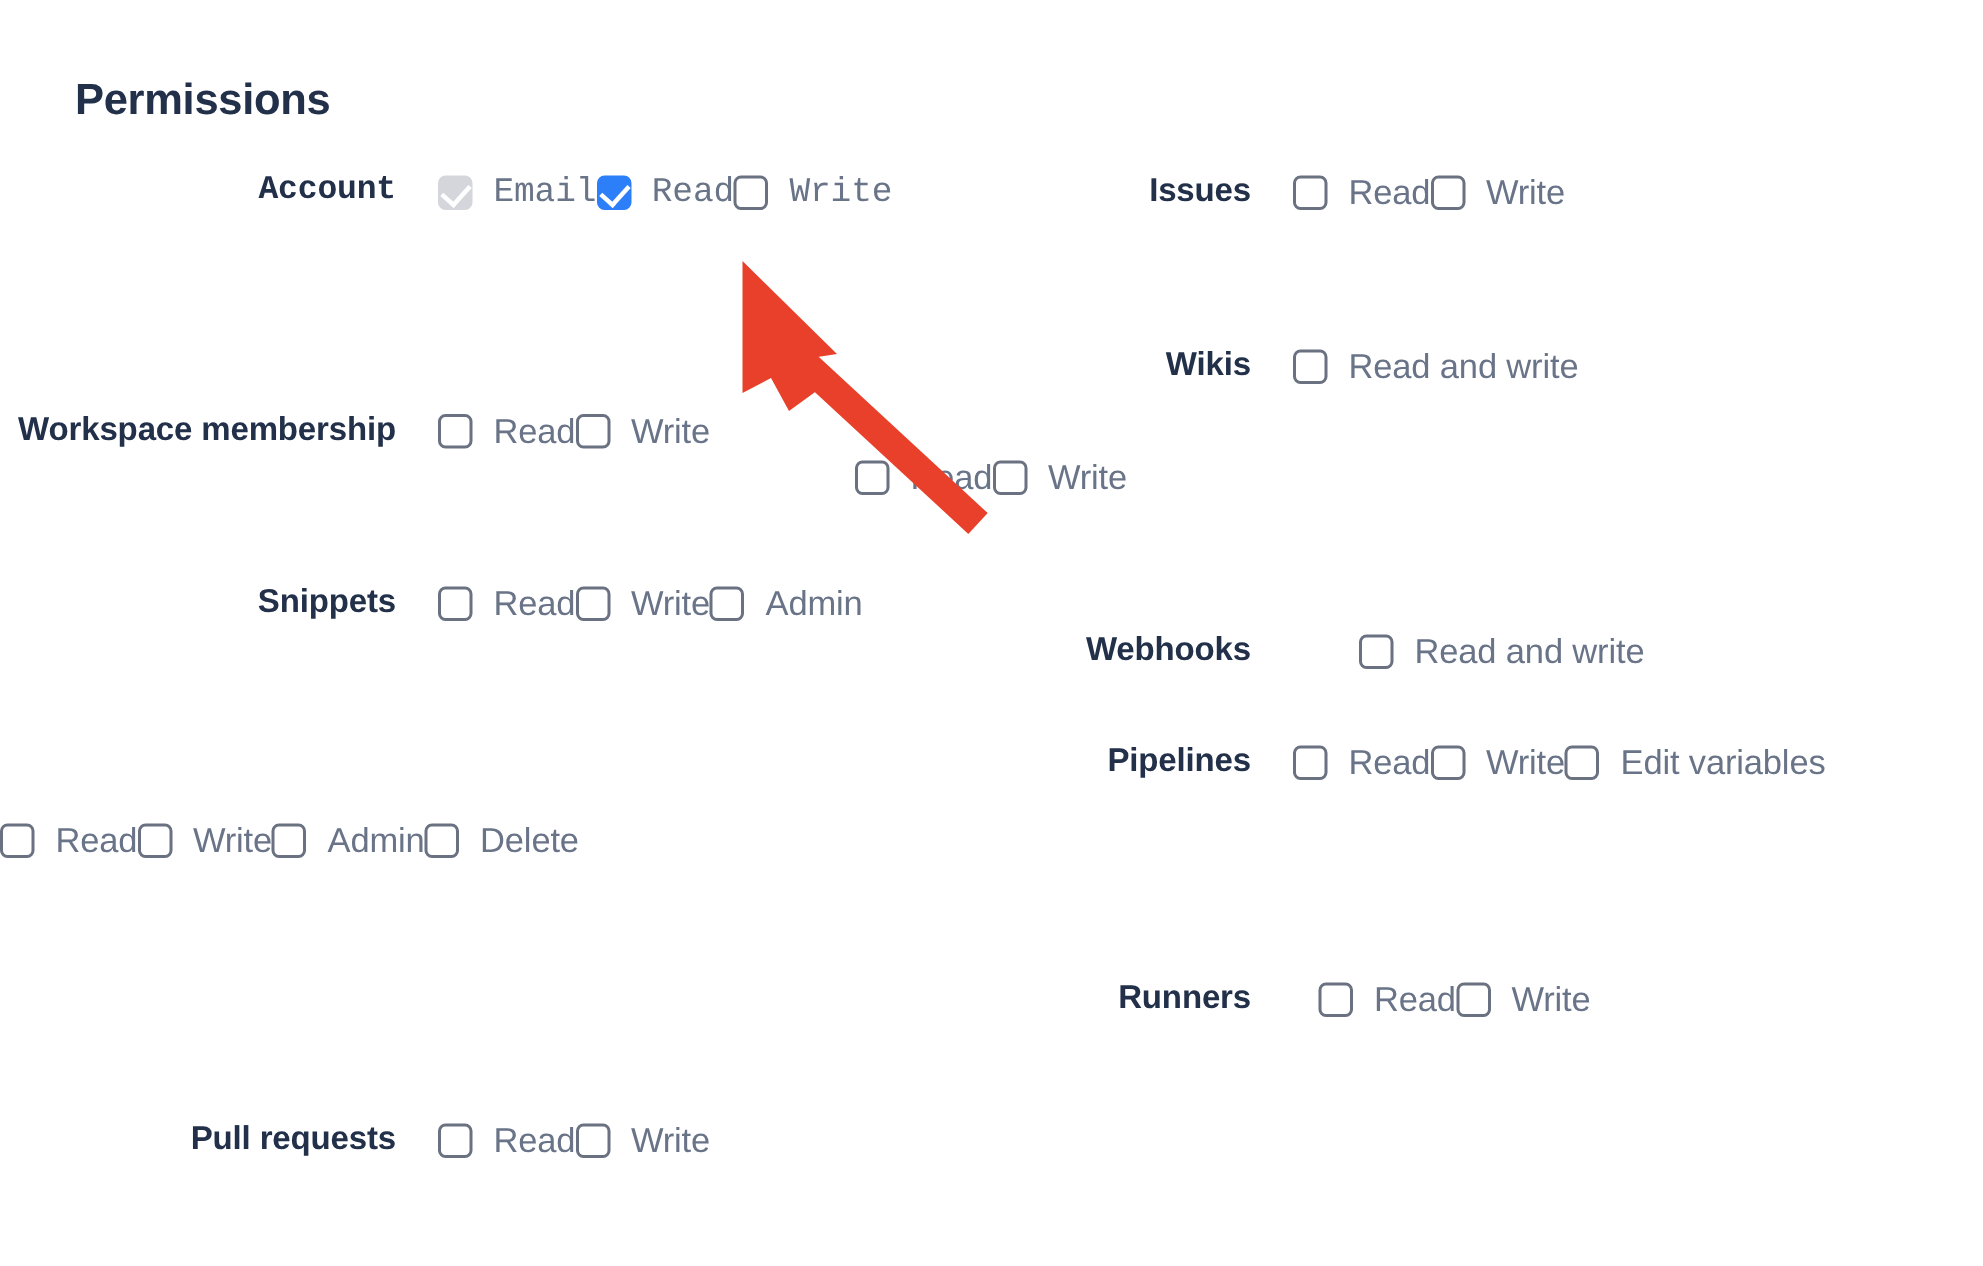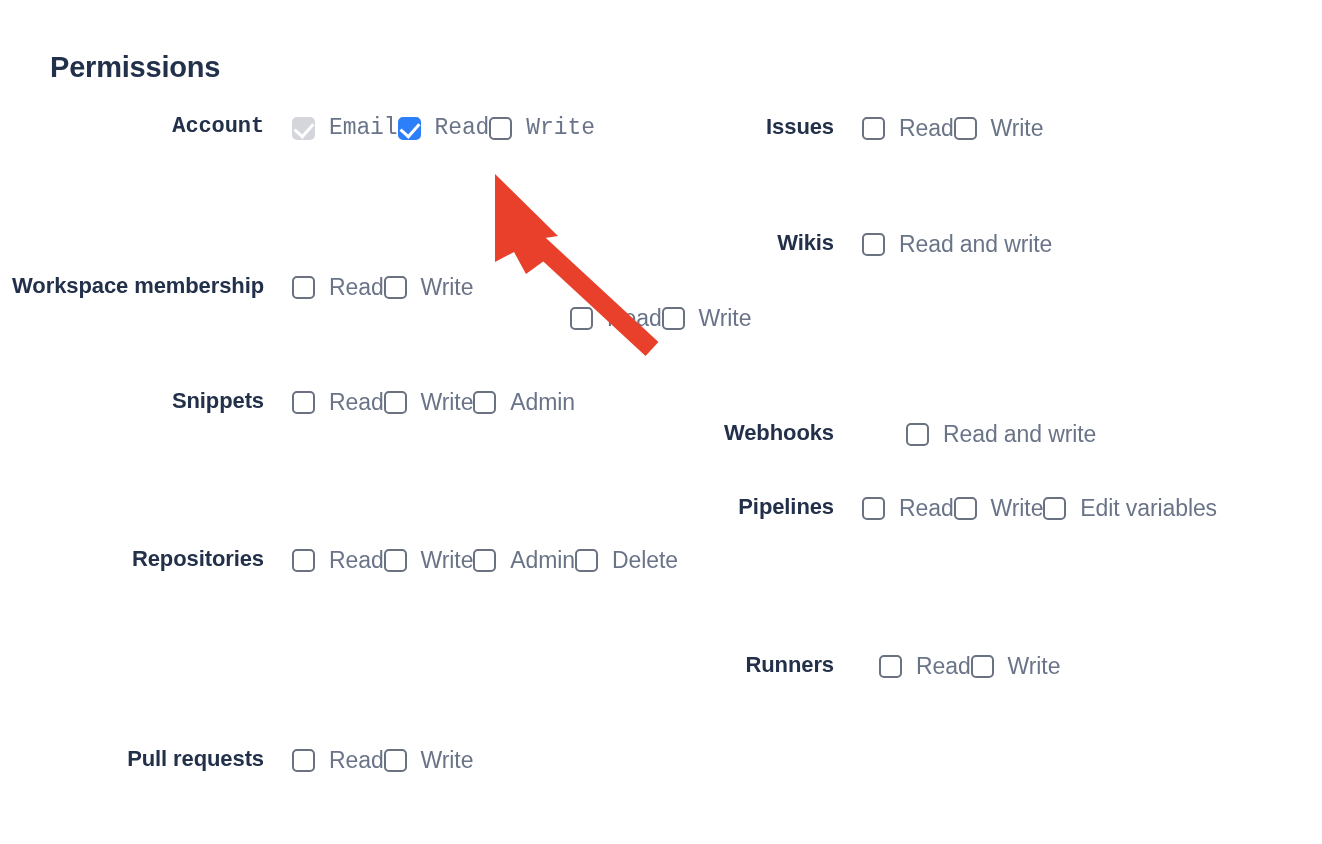--- a/index.html
+++ b/index.html
@@ -179,21 +179,20 @@
             <span class="cb"></span>
             <span class="cb-label">Write</span>
           </label>
           <label class="perm-row">
             <span class="cb"></span>
             <span class="cb-label">Admin</span>
           </label>
         </div>
       </div>
       <div class="perm-group" style="top: 539px;">
-        <div class="group-title">Repositories</div>
         <div class="group-options">
           <label class="perm-row">
             <span class="cb"></span>
             <span class="cb-label">Read</span>
           </label>
           <label class="perm-row">
             <span class="cb"></span>
             <span class="cb-label">Write</span>
           </label>
           <label class="perm-row">

